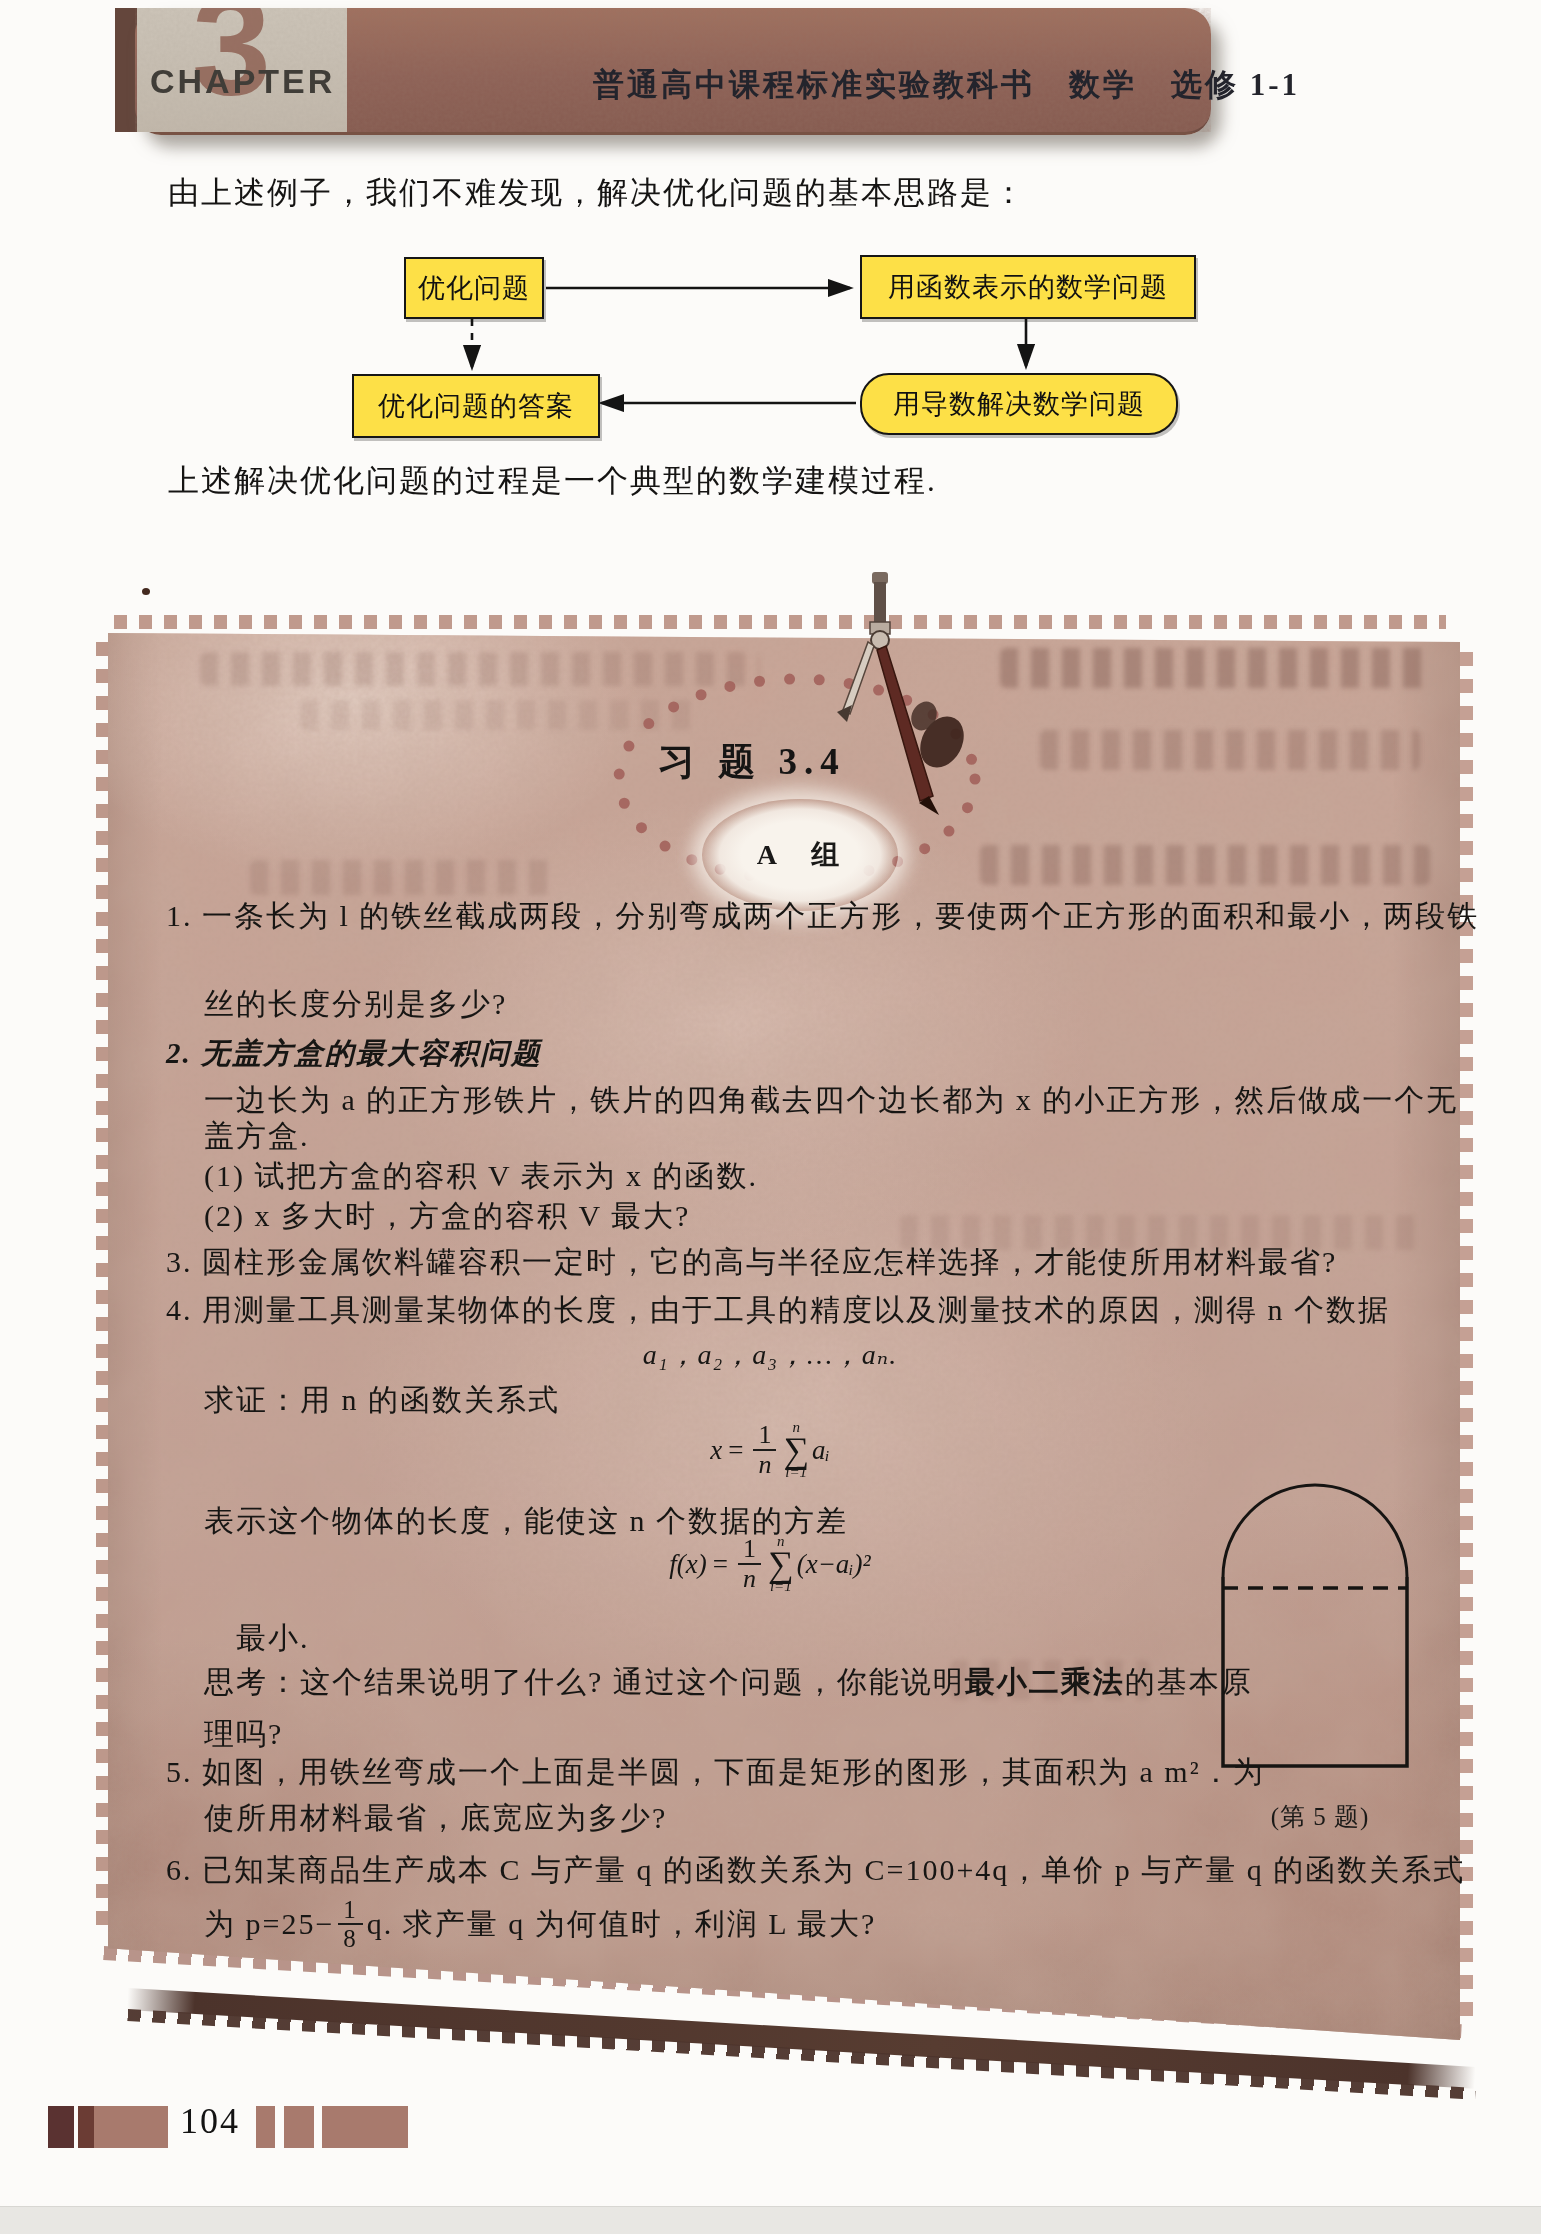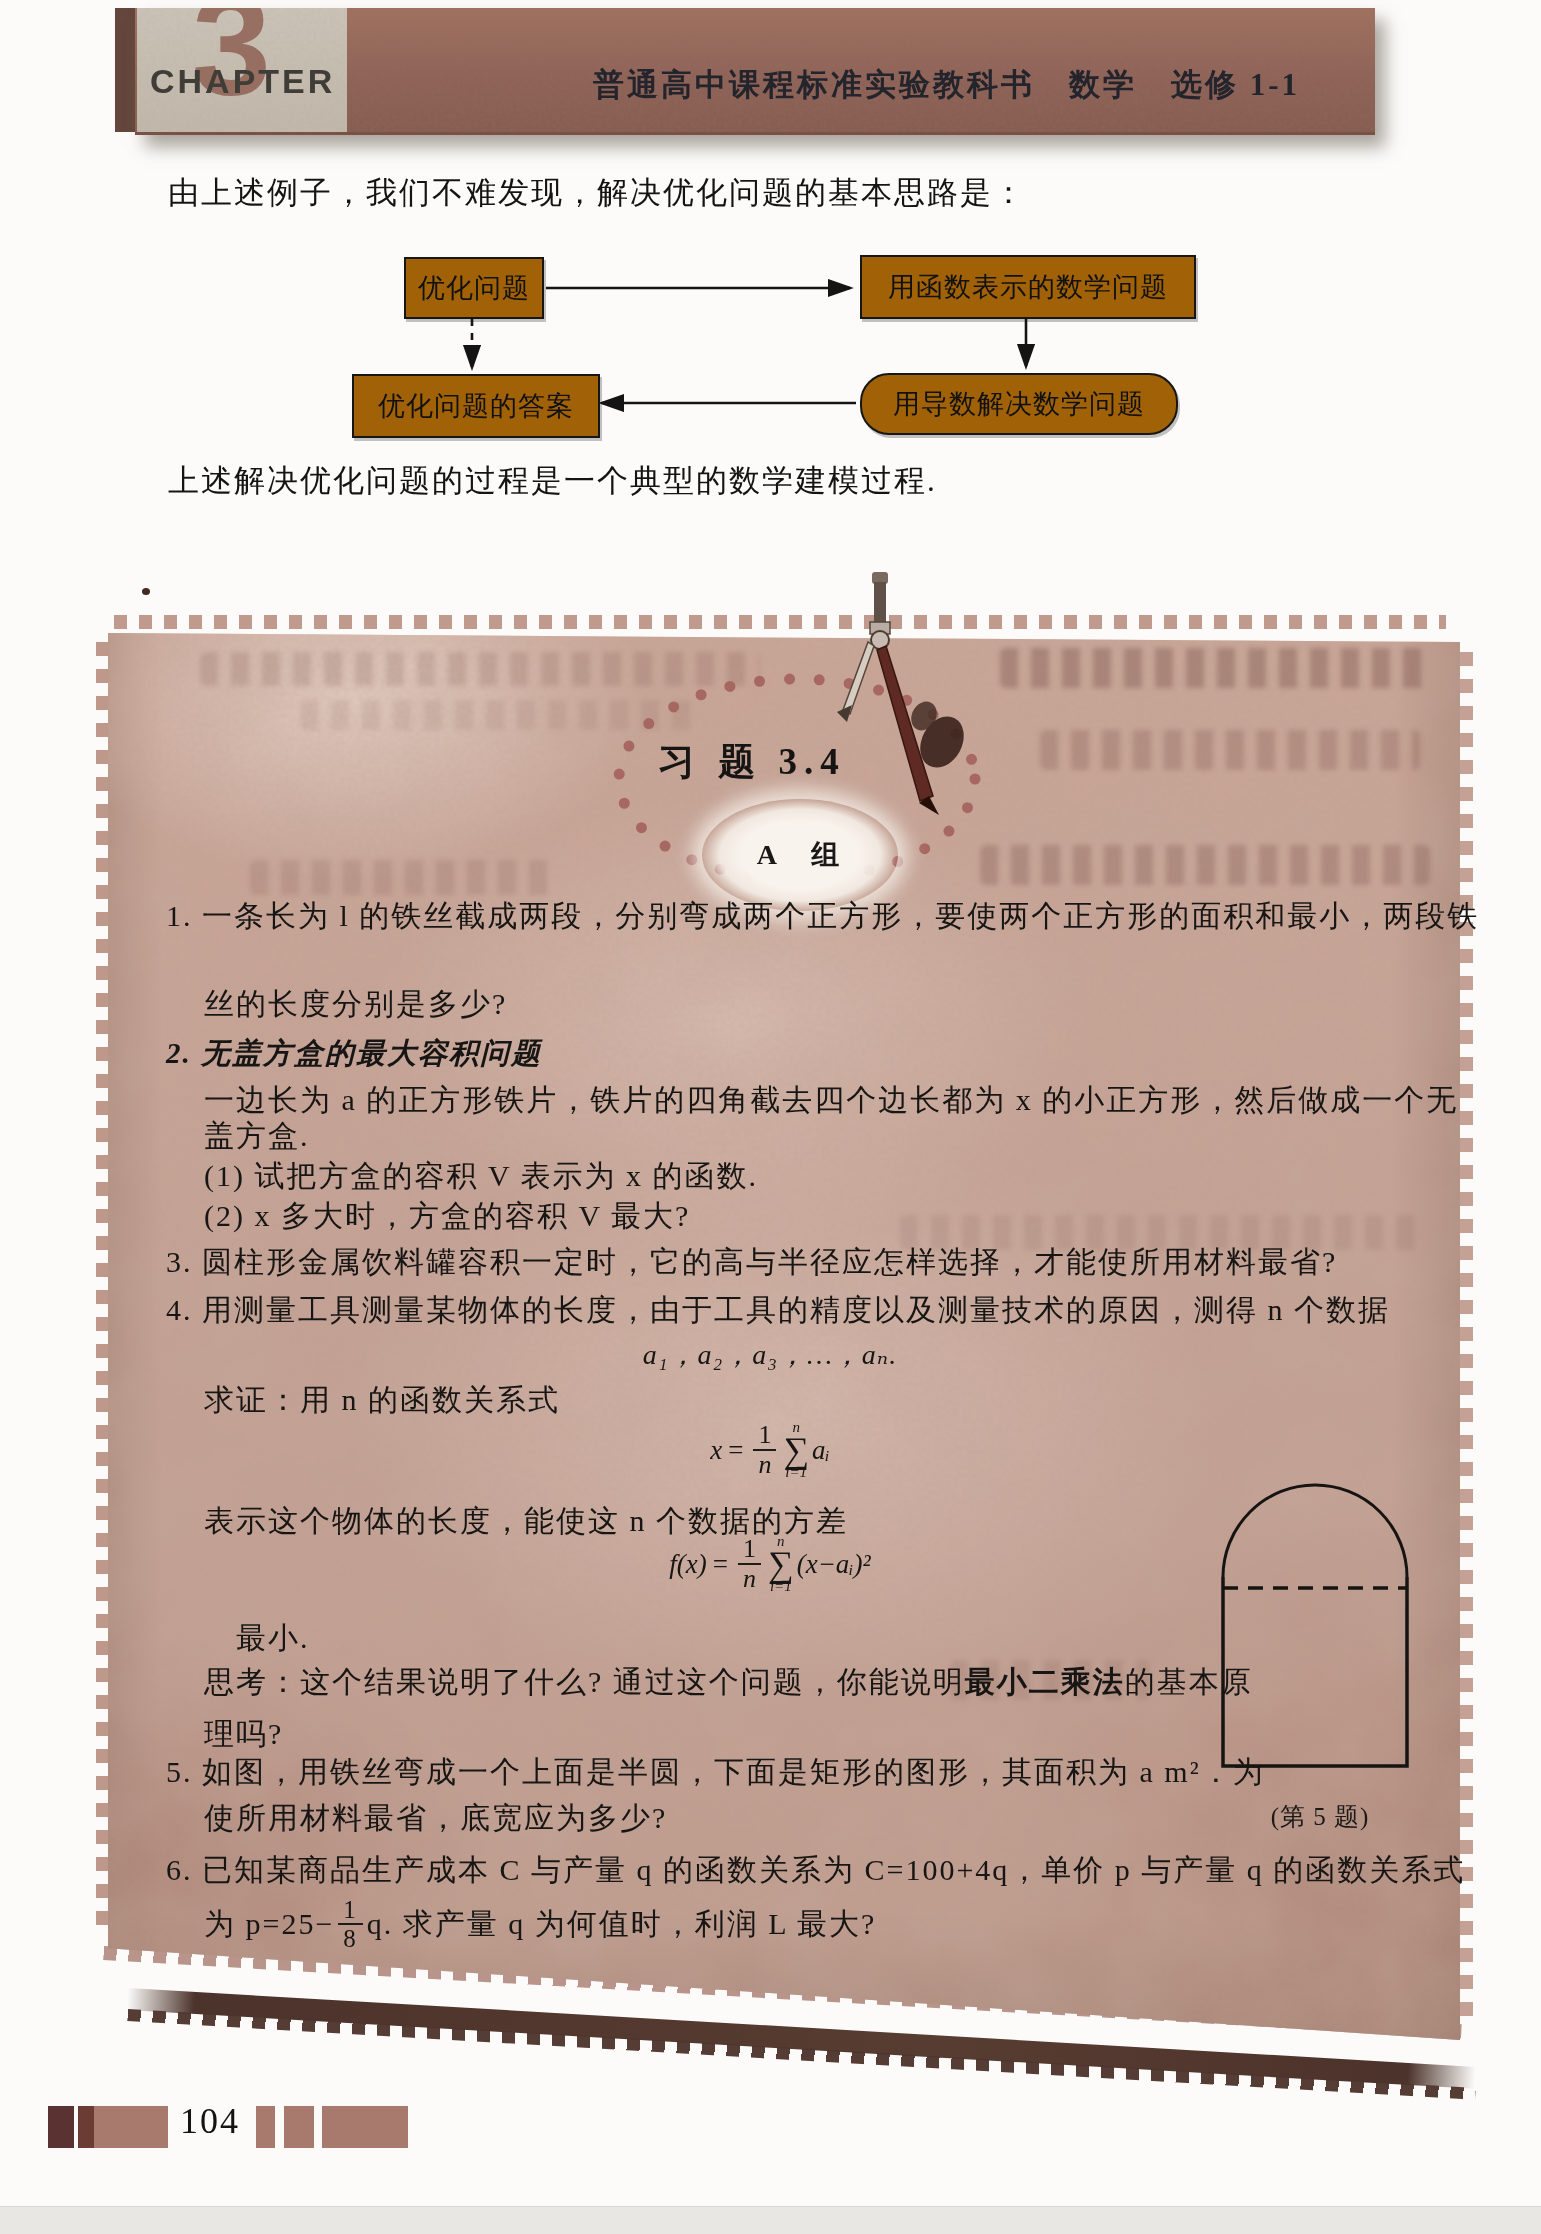--- a/index.html
+++ b/index.html
@@ -5,24 +5,25 @@
   html,body{margin:0;padding:0;}
   body{
     width:1541px;height:2234px;position:relative;overflow:hidden;
     background:#fcfbf9;
     font-family:"Liberation Serif","DejaVu Serif",serif;
     color:#1d1c1a;
   }
   .abs{position:absolute;}
   
   .band{
-    position:absolute;left:135px;top:8px;width:1240px;height:124px;
+    position:absolute;left:135px;top:8px;width:1076px;height:124px;
     background:linear-gradient(180deg,#a1715f,#8e6156 55%,#855a4f);
     box-shadow:10px 12px 16px rgba(128,120,110,.65);
     border-bottom:3px solid rgba(42,26,20,.35);
+    border-radius:26px;
   }
   .band-sliver{position:absolute;left:115px;top:8px;width:22px;height:124px;background:#64463c;}
   .chapter-block{
     position:absolute;left:137px;top:8px;width:210px;height:124px;
     background:linear-gradient(180deg,#cdc5b9,#c2b8ab);
     overflow:hidden;
   }
   .chapter-num{
     position:absolute;left:55px;top:-34px;font-size:142px;font-weight:bold;
     font-family:"Liberation Sans","DejaVu Sans",sans-serif;
@@ -34,21 +35,21 @@
     font-size:34px;font-weight:700;letter-spacing:3px;color:#403d38;
   }
   .band-title{
     position:absolute;left:458px;top:56px;white-space:nowrap;
     font-size:31px;font-weight:bold;letter-spacing:3px;color:#23242c;
   }
   .noise-fill{position:absolute;left:0;top:0;width:100%;height:100%;pointer-events:none;}
   
   .para{position:absolute;white-space:nowrap;font-size:31px;letter-spacing:2px;color:#151413;}
   .fbox{
-    position:absolute;background:#a16207;border:2.5px solid #161616;
+    position:absolute;background:#fde047;border:2.5px solid #161616;
     display:flex;align-items:center;justify-content:center;
     font-size:27px;letter-spacing:1px;color:#111;
     box-shadow:2px 3px 0 rgba(40,40,40,.28);white-space:nowrap;
   }
   
   .paper{
     position:absolute;left:108px;top:628px;width:1352px;height:1412px;
     clip-path:polygon(0 0.35%,100% 1%,100% 100%,0 93.5%);
     background:
       radial-gradient(420px 260px at 18% 5%,rgba(238,222,212,.8),transparent 70%),

